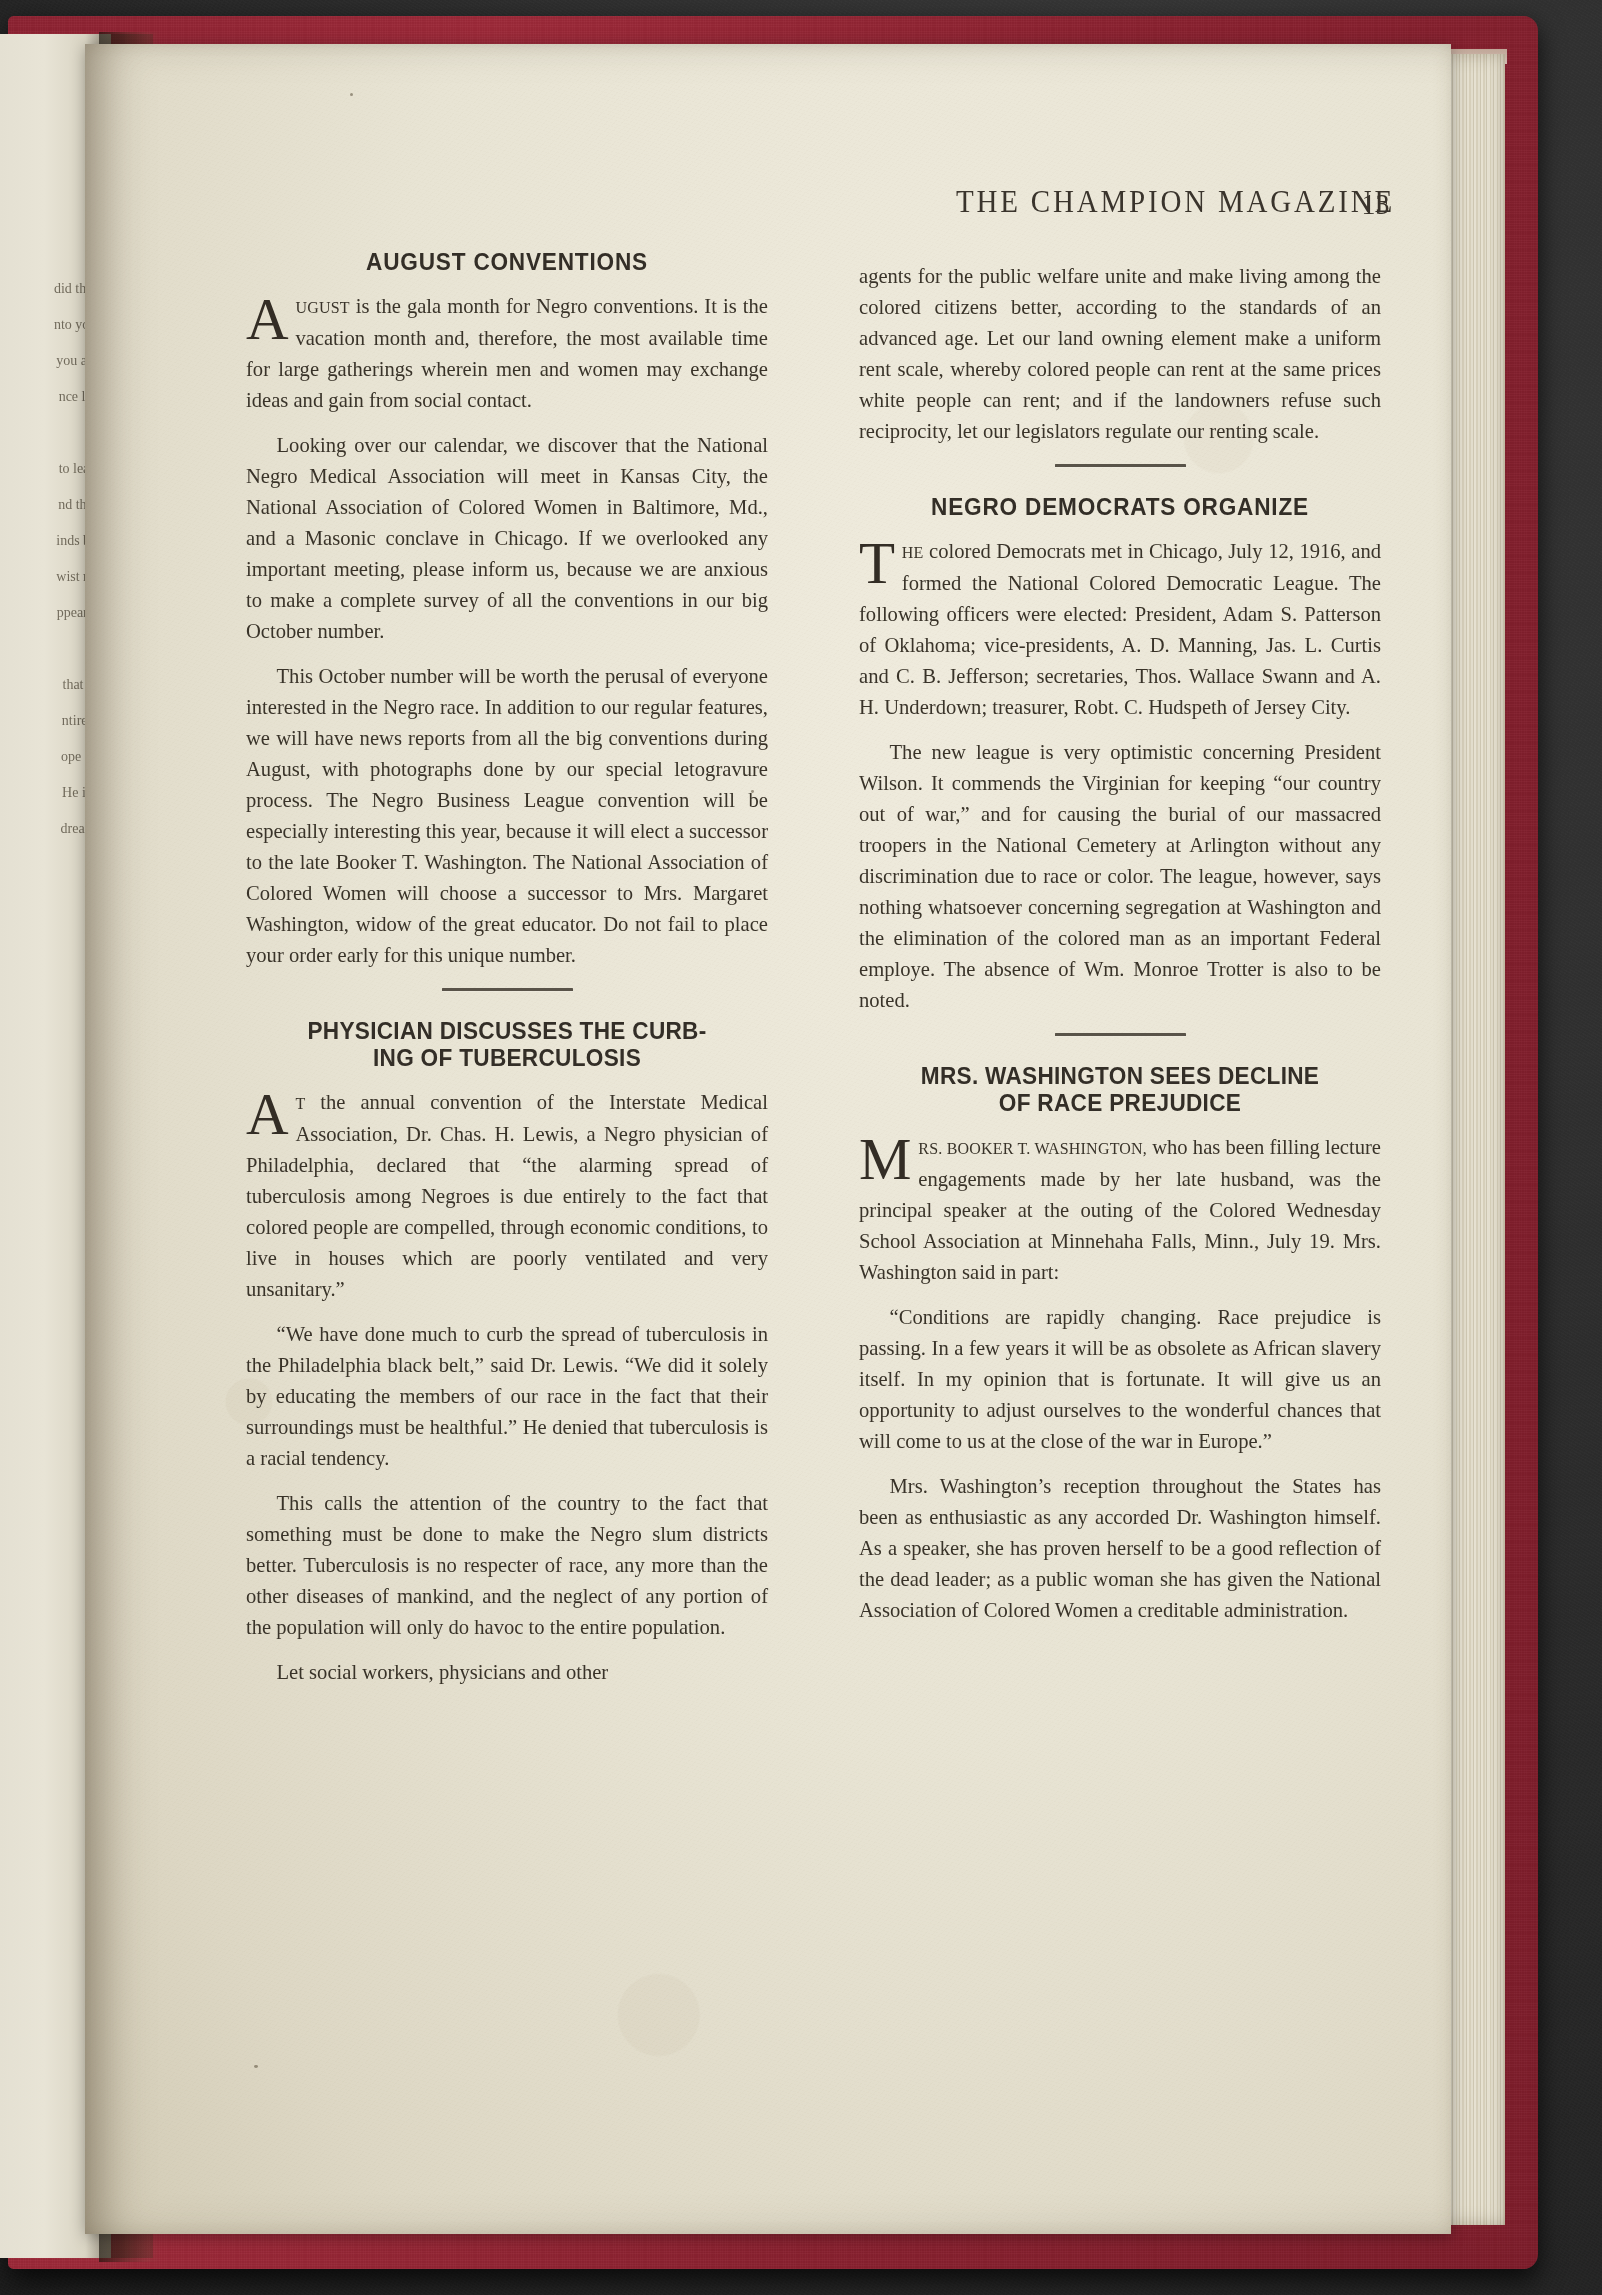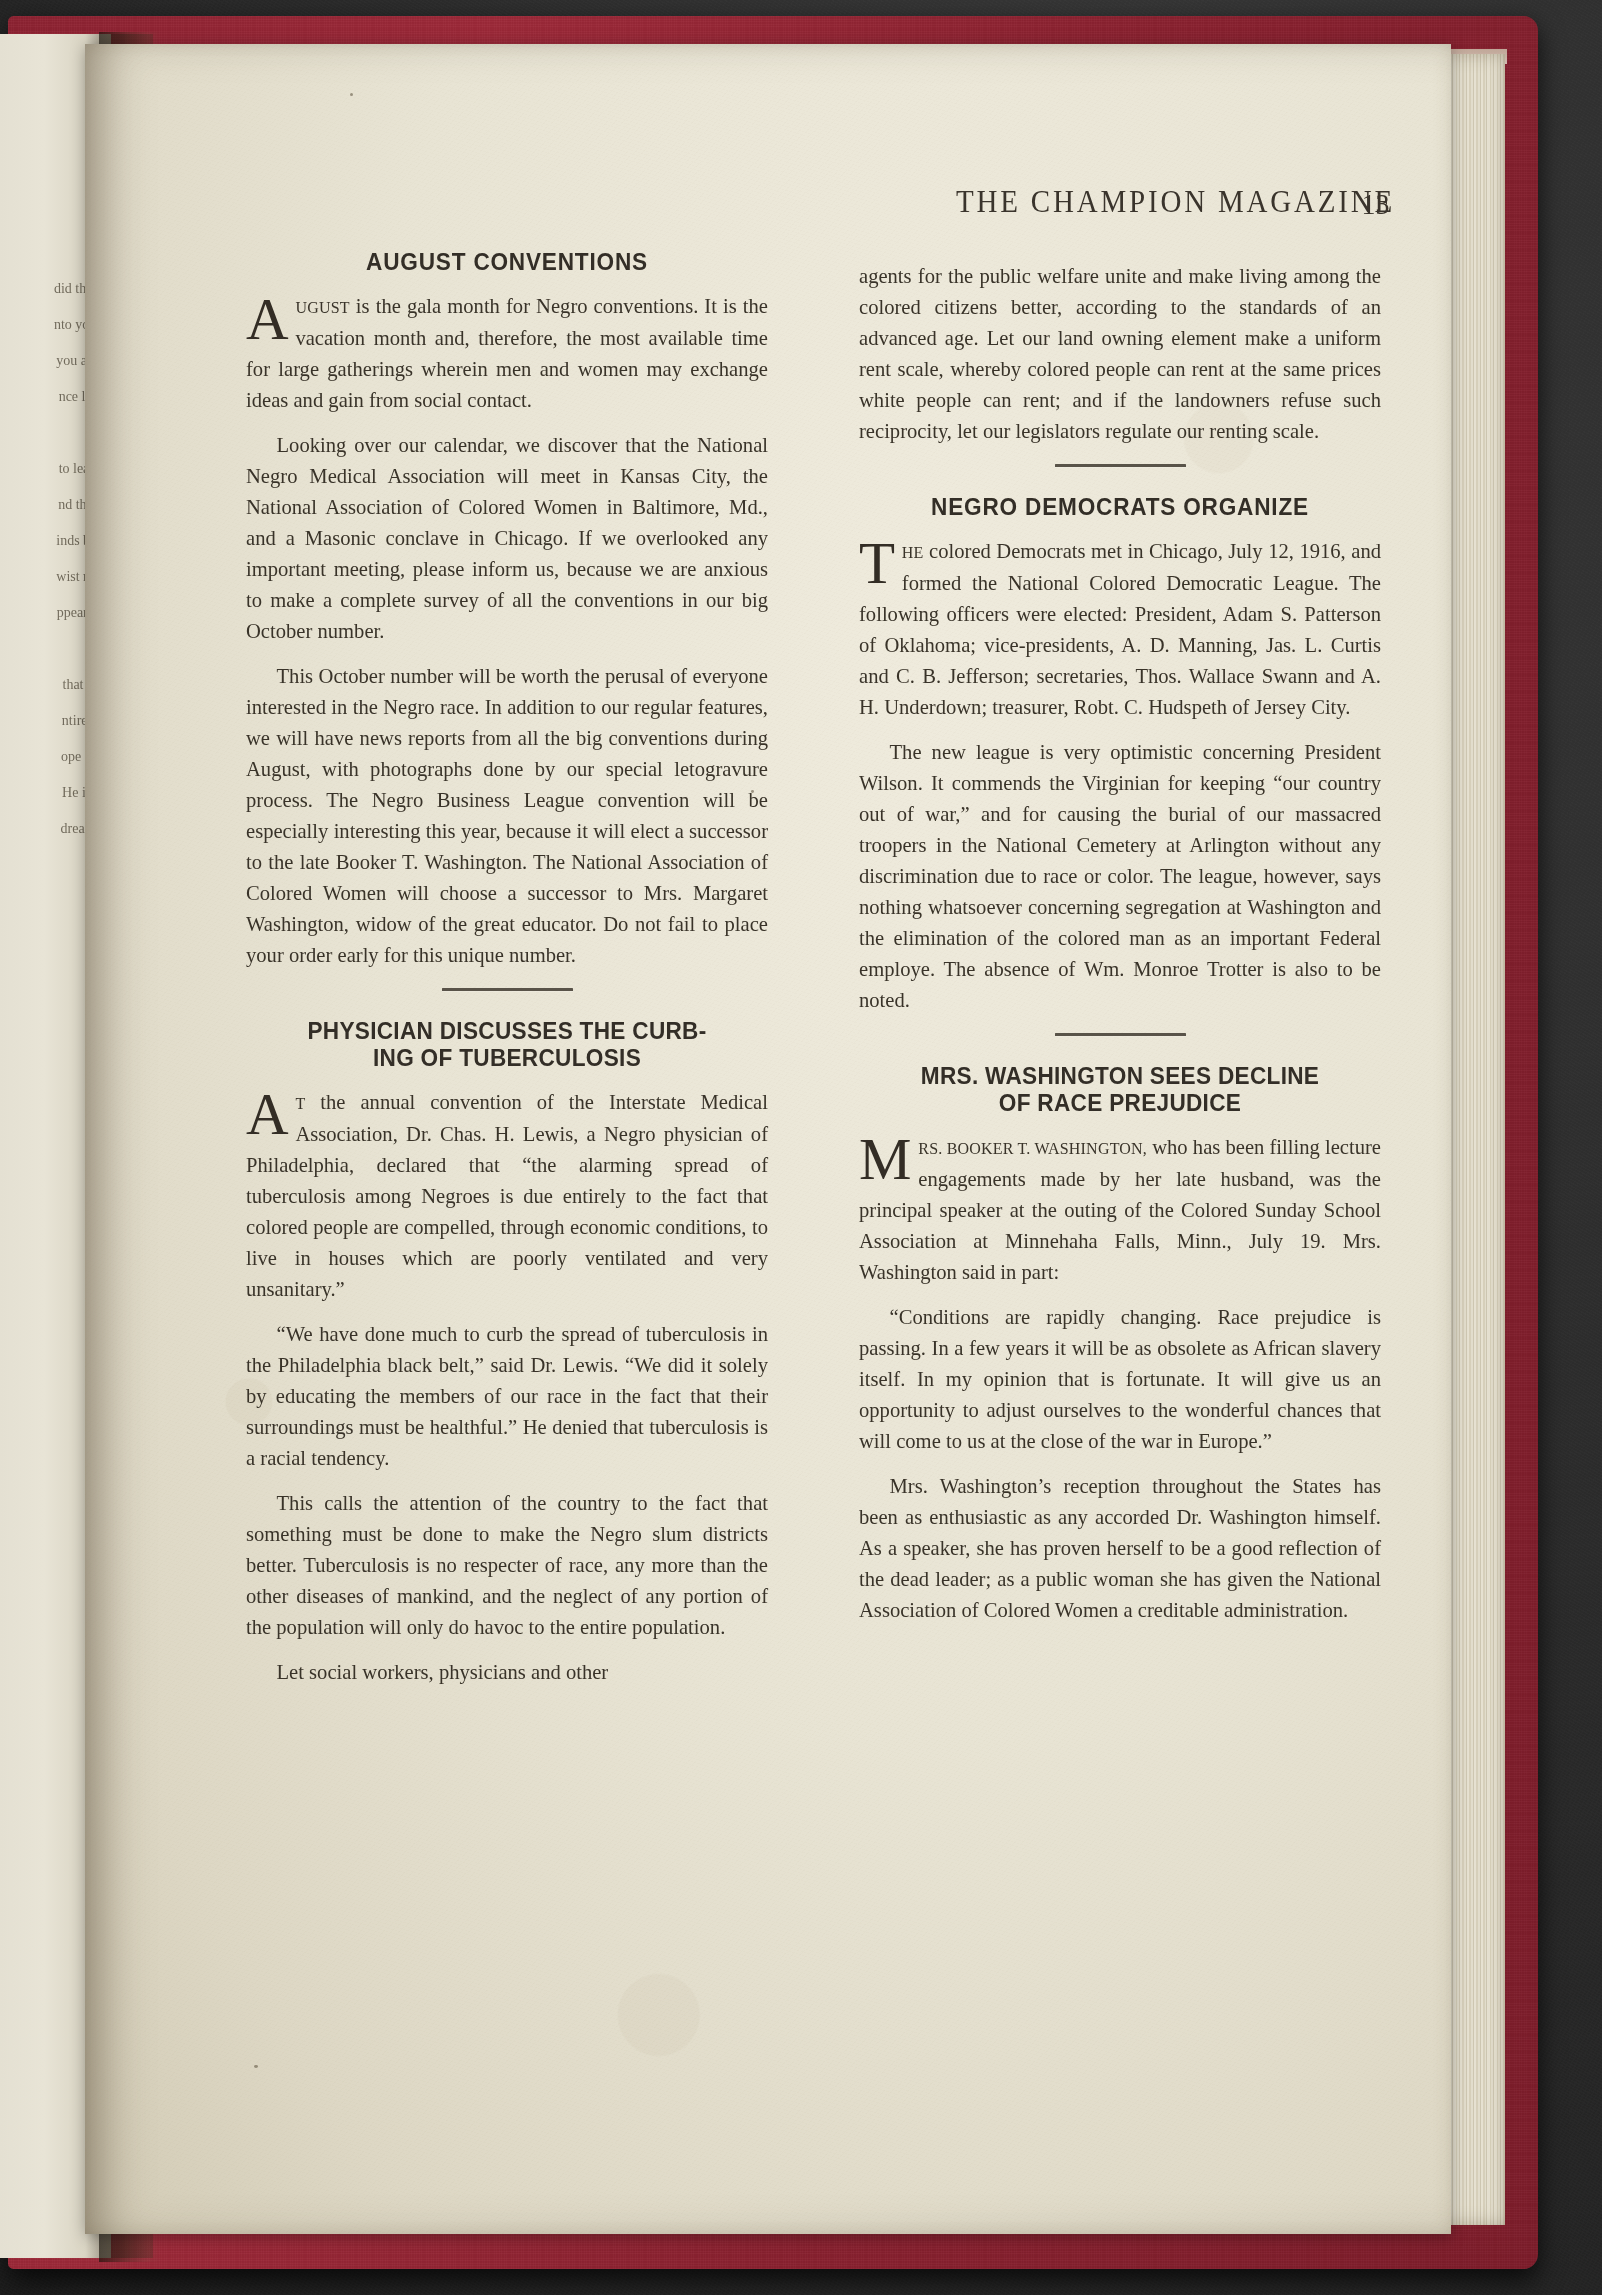--- a/index.html
+++ b/index.html
@@ -352,21 +352,21 @@
         </div>
 
         <div class="rule pre-title"></div>
 
         <div>
           <h2 class="art-title tight">MRS. WASHINGTON SEES DECLINE</h2>
           <h2 class="art-title tight" style="margin-top:-12.4px;">OF RACE PREJUDICE</h2>
 
           <p class="body first dropcap-para">
             <span class="dropcap">M</span><span class="smallcaps-lead">RS. BOOKER T. WASHINGTON,</span>
-            <span>who has been filling lecture engagements made by her late husband, was the principal speaker at the outing of the Colored Sunday School Association at Minnehaha Falls, Minn., July 19. Mrs. Washington said in part:</span>
+            <span>who has been filling lecture engagements made by her late husband, was the principal speaker at the outing of the Colored Wednesday School Association at Minnehaha Falls, Minn., July 19. Mrs. Washington said in part:</span>
           </p>
 
           <p class="body">“Conditions are rapidly changing. Race prejudice is passing. In a few years it will be as obsolete as African slavery itself. In my opinion that is fortunate. It will give us an opportunity to adjust ourselves to the wonderful chances that will come to us at the close of the war in Europe.”</p>
 
           <p class="body">Mrs. Washington’s reception throughout the States has been as enthusiastic as any accorded Dr. Washington himself. As a speaker, she has proven herself to be a good reflection of the dead leader; as a public woman she has given the National Association of Colored Women a creditable administration.</p>
         </div>
 
       </div>
     </div>
   </div>

